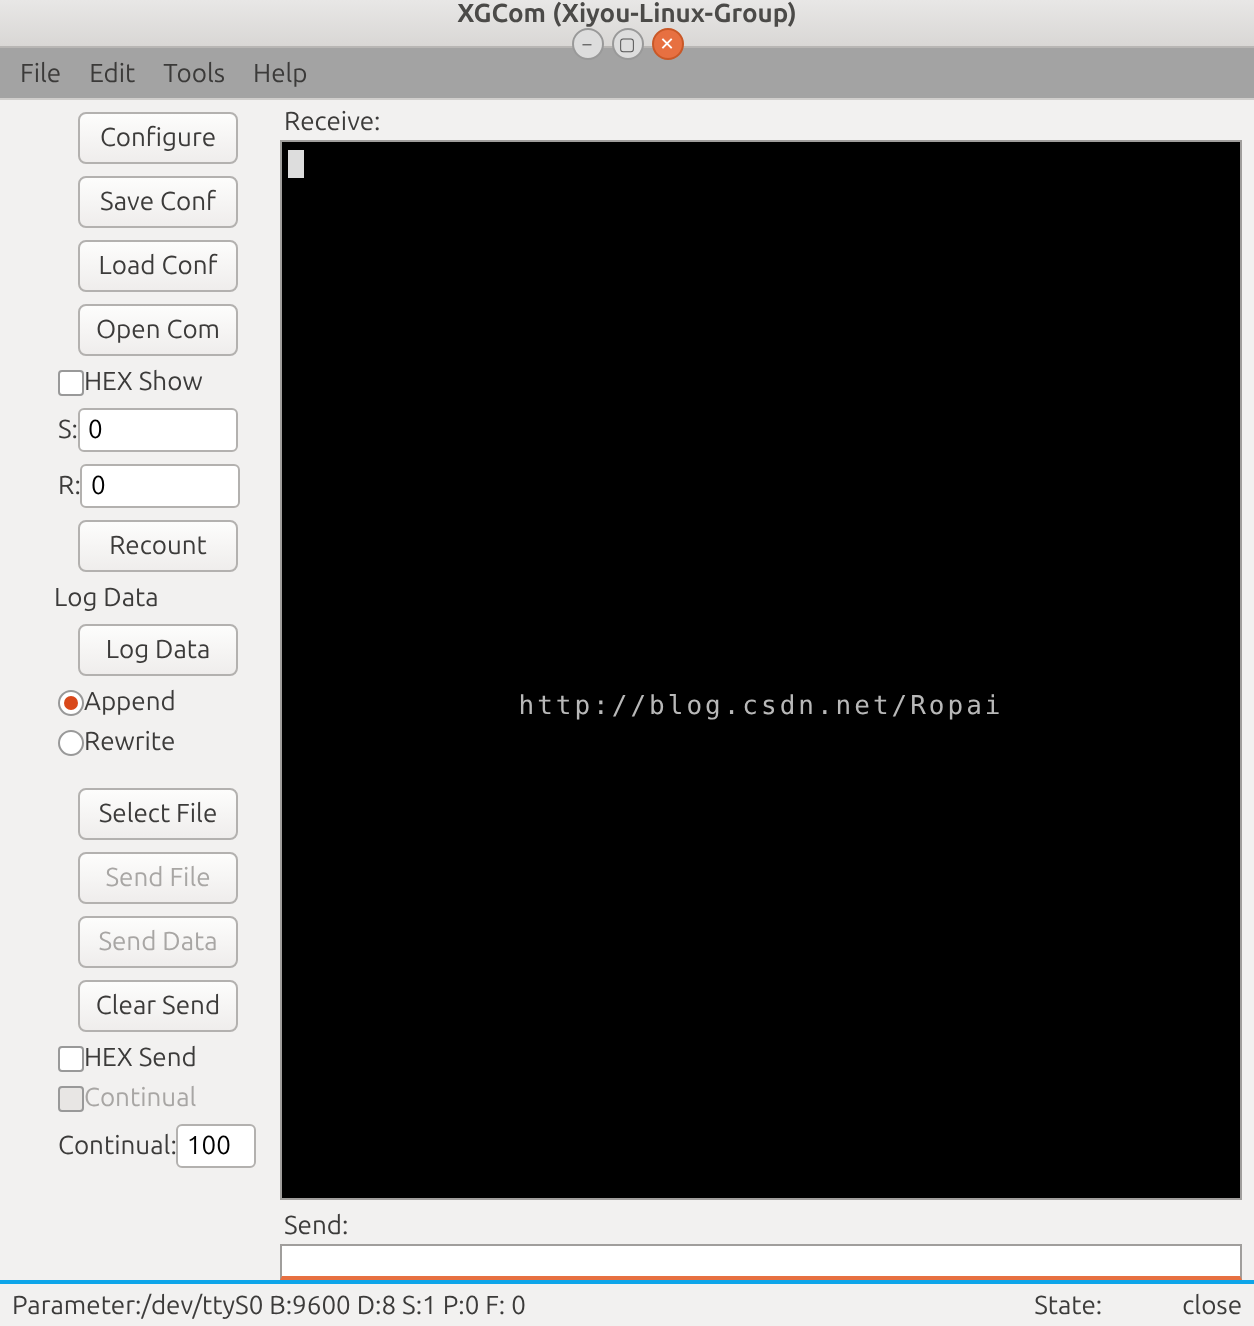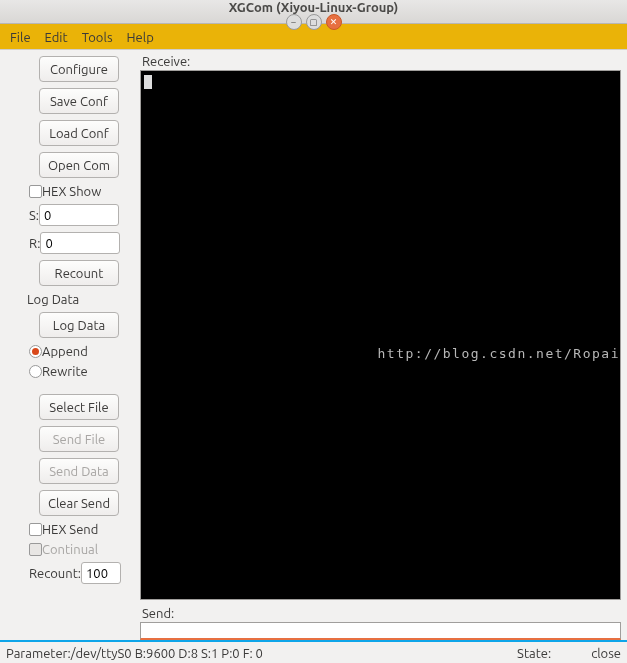--- a/index.html
+++ b/index.html
@@ -4,21 +4,21 @@
 <style>
 * { box-sizing: border-box; margin: 0; padding: 0; font-family: "Ubuntu", "Segoe UI", sans-serif; font-size: 13px; }
 body { width: 627px; height: 663px; background: #f2f1f0; overflow: hidden; }
 
 .titlebar { height: 24px; background: linear-gradient(#e8e7e6, #d9d7d5); display: flex; align-items: center; padding: 0 6px; border-bottom: 1px solid #b8b6b4; flex-direction: column; }
 .titlebar .title { font-weight: bold; color: #4b4a48; flex: 1; }
 .winbtns { display: flex; gap: 4px; }
 .winbtn { width: 16px; height: 16px; border-radius: 8px; background: #ddd; border: 1px solid #999; display: flex; align-items: center; justify-content: center; font-size: 9px; color: #555; cursor: pointer; }
 .winbtn.close { background: #e77041; border-color: #c95827; color: #fff; }
 
-.menubar { height: 26px; display: flex; align-items: center; padding: 0 10px; gap: 14px; color: #3b3a39; border-bottom: 1px solid #d0cecc; background: #eab308; }
+.menubar { height: 26px; display: flex; align-items: center; padding: 0 10px; gap: 14px; color: #3b3a39; border-bottom: 1px solid #d0cecc; background: #a3a3a3; }
 .menubar span { cursor: pointer; }
 
 .content { display: flex; height: 590px; }
 
 .sidebar { width: 118px; padding: 6px 5px; display: flex; flex-direction: column; gap: 6px; margin-left: 20px; }
 .btn { background: linear-gradient(#fdfdfc,#efedec); border: 1px solid #b3b1af; border-radius: 4px; padding: 5px 4px; text-align: center; color: #3c3b3a; cursor: pointer; width: 80px; align-self: center;}
 .btn.disabled { color: #a8a6a4; cursor: default; }
 .row { display: flex; align-items: center; gap: 0; padding-left: 4px; }
 .lbl { color: #3c3b3a; }
 .lbl.disabled { color: #a8a6a4; }
@@ -27,21 +27,21 @@
 .chk { width: 13px; height: 13px; border: 1px solid #999; border-radius: 2px; background: #fff; display: inline-block; }
 .chk.disabled { background: #e8e6e4; }
 .rad { width: 13px; height: 13px; border: 1px solid #999; border-radius: 50%; background: #fff; display: inline-flex; align-items: center; justify-content: center; }
 .rad .dot { width: 7px; height: 7px; border-radius: 50%; background: #d9481a; }
 .section { color: #3c3b3a; padding-left: 2px; }
 
 .main { flex: 1; display: flex; flex-direction: column; padding: 2px 6px 0 2px; }
 .recv-lbl { color: #3c3b3a; padding: 2px 2px; }
 .terminal { flex: 1; background: #000; border: 1px solid #a09e9c; position: relative; overflow: hidden; }
 .cursor { position: absolute; top: 4px; left: 3px; width: 8px; height: 14px; background: #ddd; }
-.watermark { position: absolute; top: 275px; left: 0; width: 100%; text-align: right; color: #b8b8b8; font-family: monospace; letter-spacing: 1.5px; }
+.watermark { position: absolute; top: 275px; left: 0; width: 100%; text-align: center; color: #b8b8b8; font-family: monospace; letter-spacing: 1.5px; }
 .send-area { margin-top: 4px; }
 .send-box { width: 100%; height: 18px; border: 1px solid #a09e9c; background: #fff; border-bottom: 2px solid #e77041; }
 
 .statusbar { height: 23px; display: flex; align-items: center; padding: 0 6px; color: #3c3b3a; border-top: 2px solid #0ea5e9; }
 .statusbar .sp { flex:1; }
 .statusbar .state-lbl { margin-right: 40px; }
 </style>
 </head>
 <body>
 
@@ -99,21 +99,21 @@
     <div class="btn">Clear Send</div>
     <div class="row">
       <span class="chk"></span>
       <span class="lbl">HEX Send</span>
     </div>
     <div class="row">
       <span class="chk disabled"></span>
       <span class="lbl disabled">Continual</span>
     </div>
     <div class="row">
-      <span class="lbl">Recount:</span>
+      <span class="lbl">Continual:</span>
       <input class="inp small" value="100" style="">
     </div>
   </div>
 
   <div class="main">
     <div class="recv-lbl">Receive:</div>
     <div class="terminal">
       <div class="cursor"></div>
       <div class="watermark">http://blog.csdn.net/Ropai</div>
     </div>

